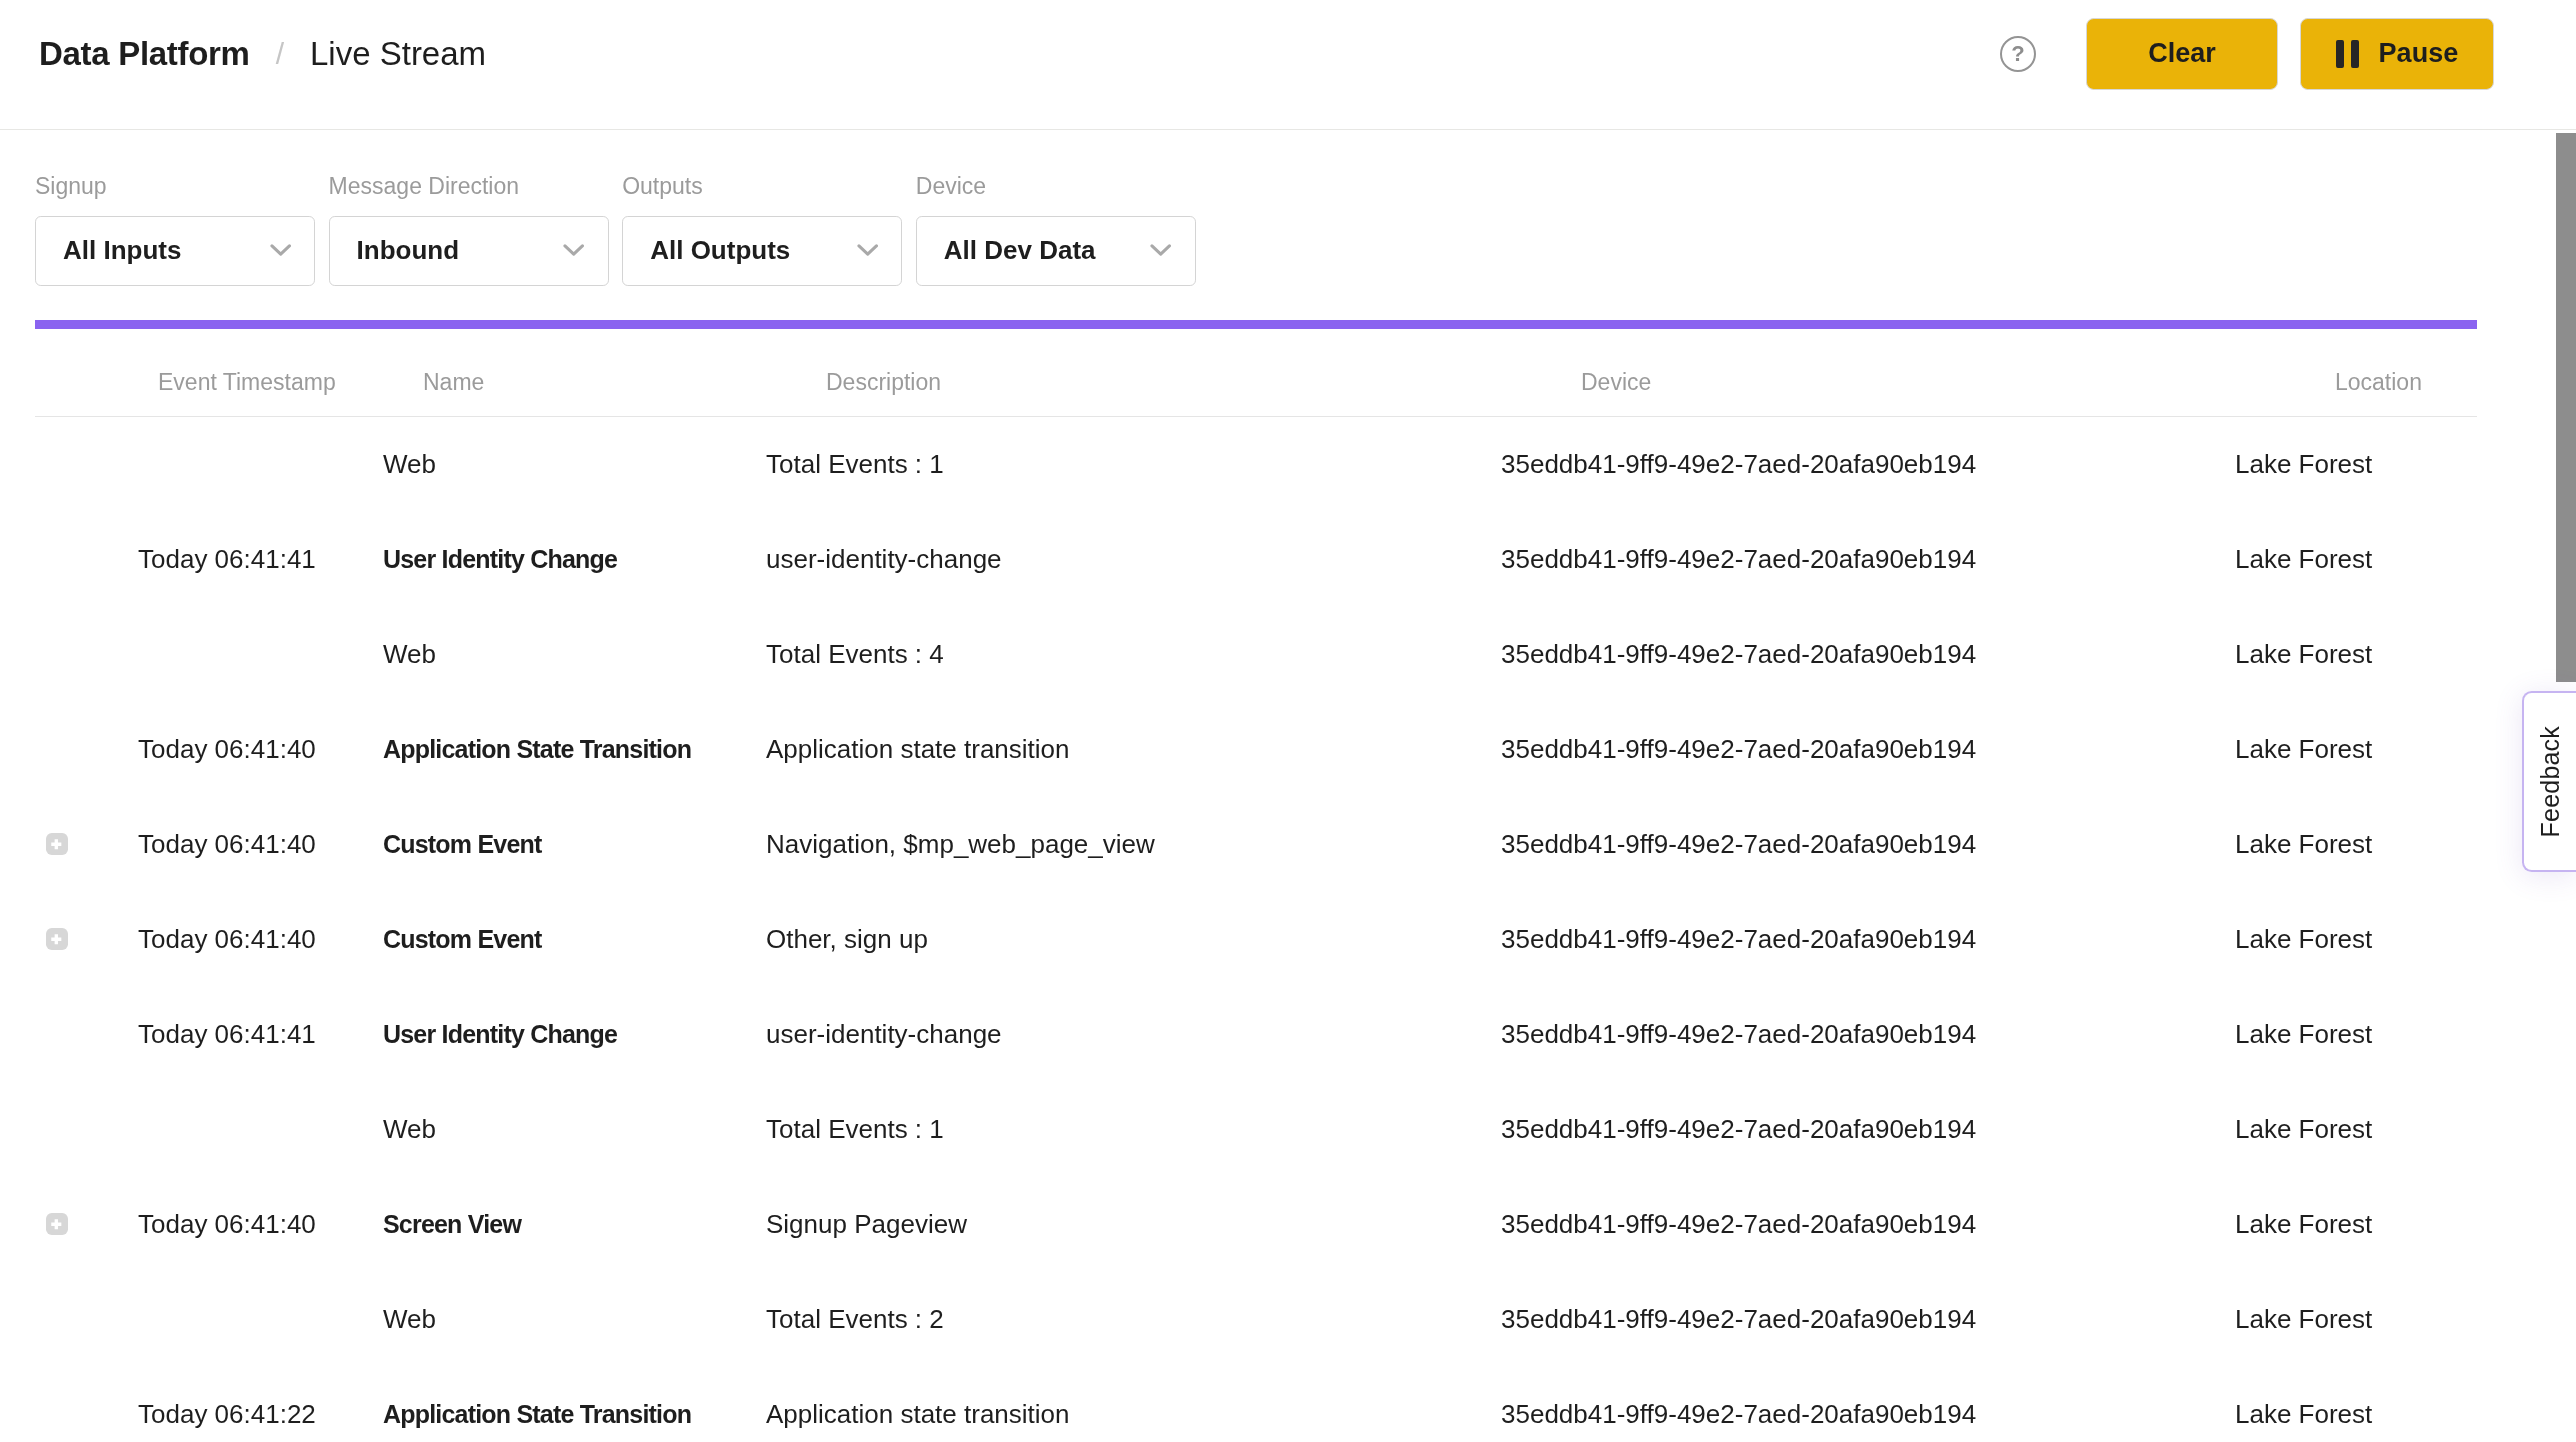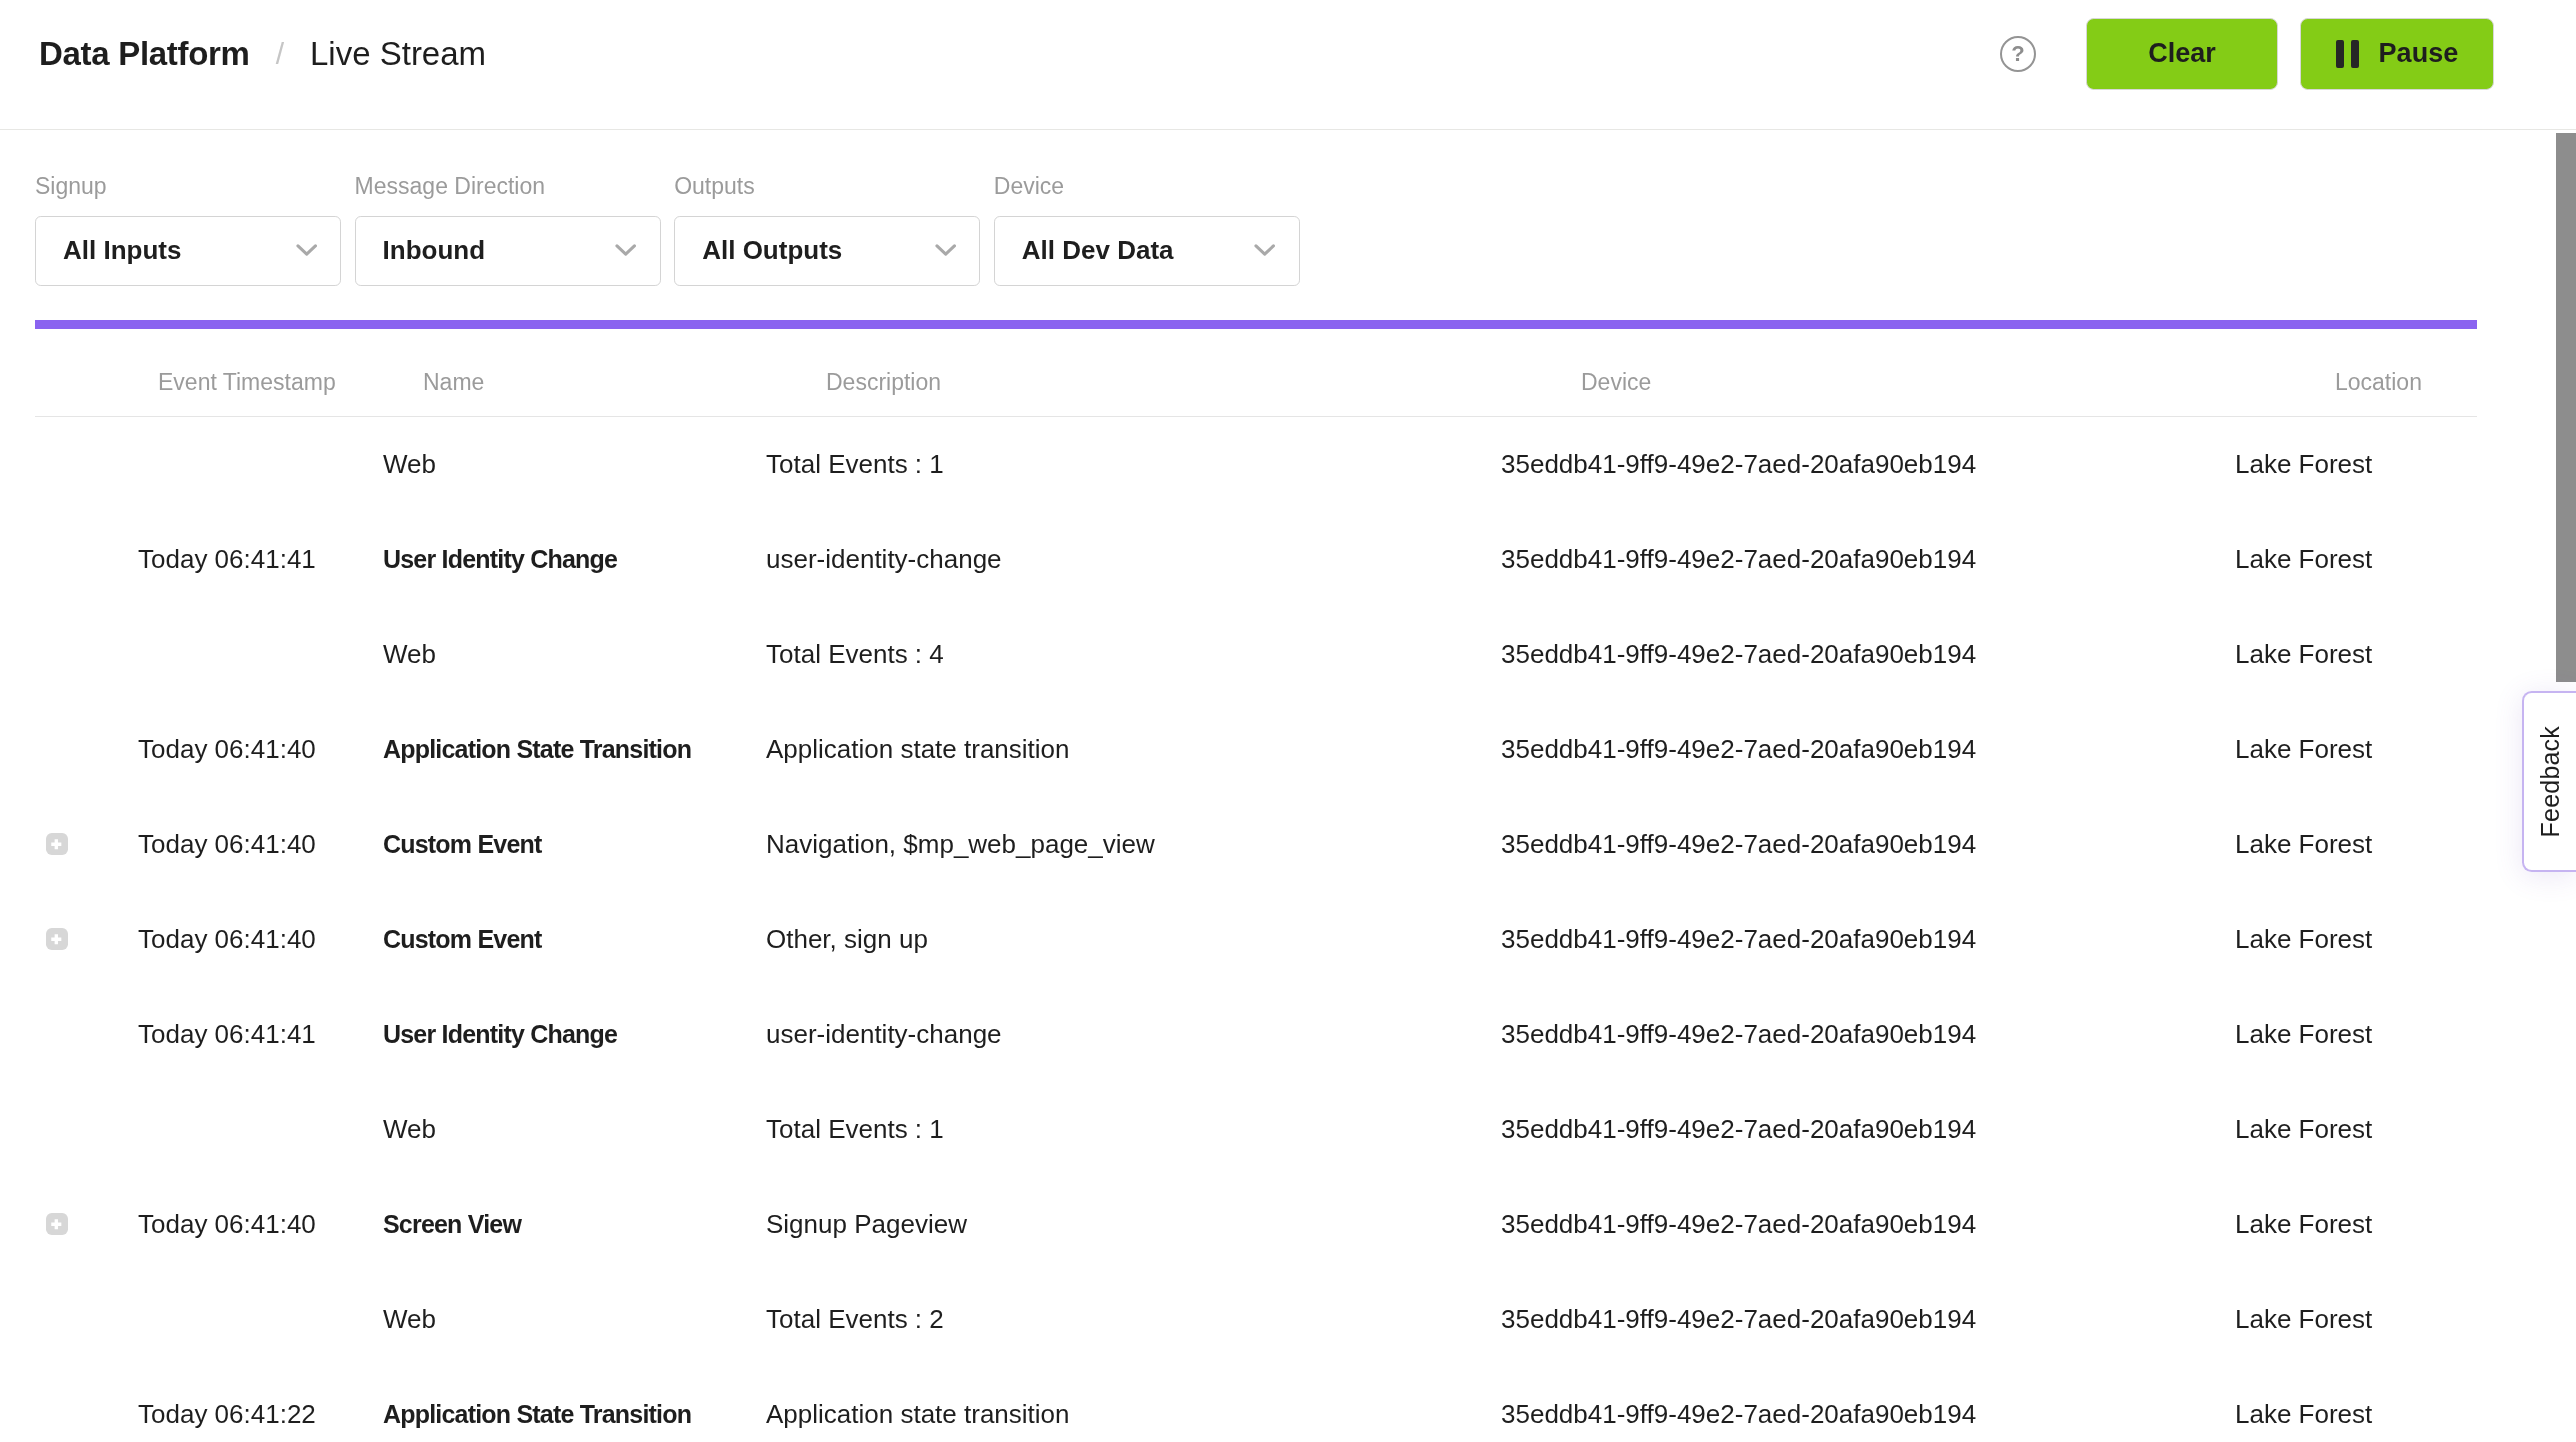--- a/index.html
+++ b/index.html
@@ -30,35 +30,35 @@
   .help-icon {
     width: 36px; height: 36px; box-sizing: border-box;
     border: 2.9px solid #949494; border-radius: 50%;
     color: #8d8d8d; font-size: 22px; font-weight: 700;
     display: flex; align-items: center; justify-content: center;
     cursor: pointer;
   }
   .btn {
     height: 72px; box-sizing: border-box;
     border: 1.9px solid var(--border, #d7d7d7); border-radius: 7.8px;
-    background: #84cc16; color: #1e1e1e;
+    background: #eab308; color: #1e1e1e;
     font-family: inherit; font-size: 27px; font-weight: 700;
     display: flex; align-items: center; justify-content: center;
     cursor: pointer;
   }
   .btn-clear { width: 192px; margin-left: 50px; }
   .btn-pause { width: 194px; margin-left: 22px; gap: 19.4px; }
   .pause-icon { display: flex; gap: 7.8px; }
   .pause-icon i { display: block; width: 7.8px; height: 28px; background: #262626; border-radius: 1.9px; }
 
   
   .filters { display: flex; gap: 13.6px; padding: 43px 0 0 35px; height: 147px; box-sizing: content-box; }
   .filter-label { font-size: 23px; line-height: 27px; color: var(--muted, #9b9b9b); margin-bottom: 15.5px; }
   .select {
-    width: 306px; height: 70px; box-sizing: border-box;
+    width: 280px; height: 70px; box-sizing: border-box;
     border: 1.9px solid #d4d4d4; border-radius: 5.8px;
     display: flex; align-items: center; justify-content: space-between;
     padding: 0 23px 0 27px;
     font-size: 26px; font-weight: 700; cursor: pointer; background: #fff;
   }
   .chevron { display: flex; align-items: center; }
 
   
   .accent-bar { margin-left: 35px; width: 2442px; height: 8.7px; background: var(--accent, #8a63f0); }
 

